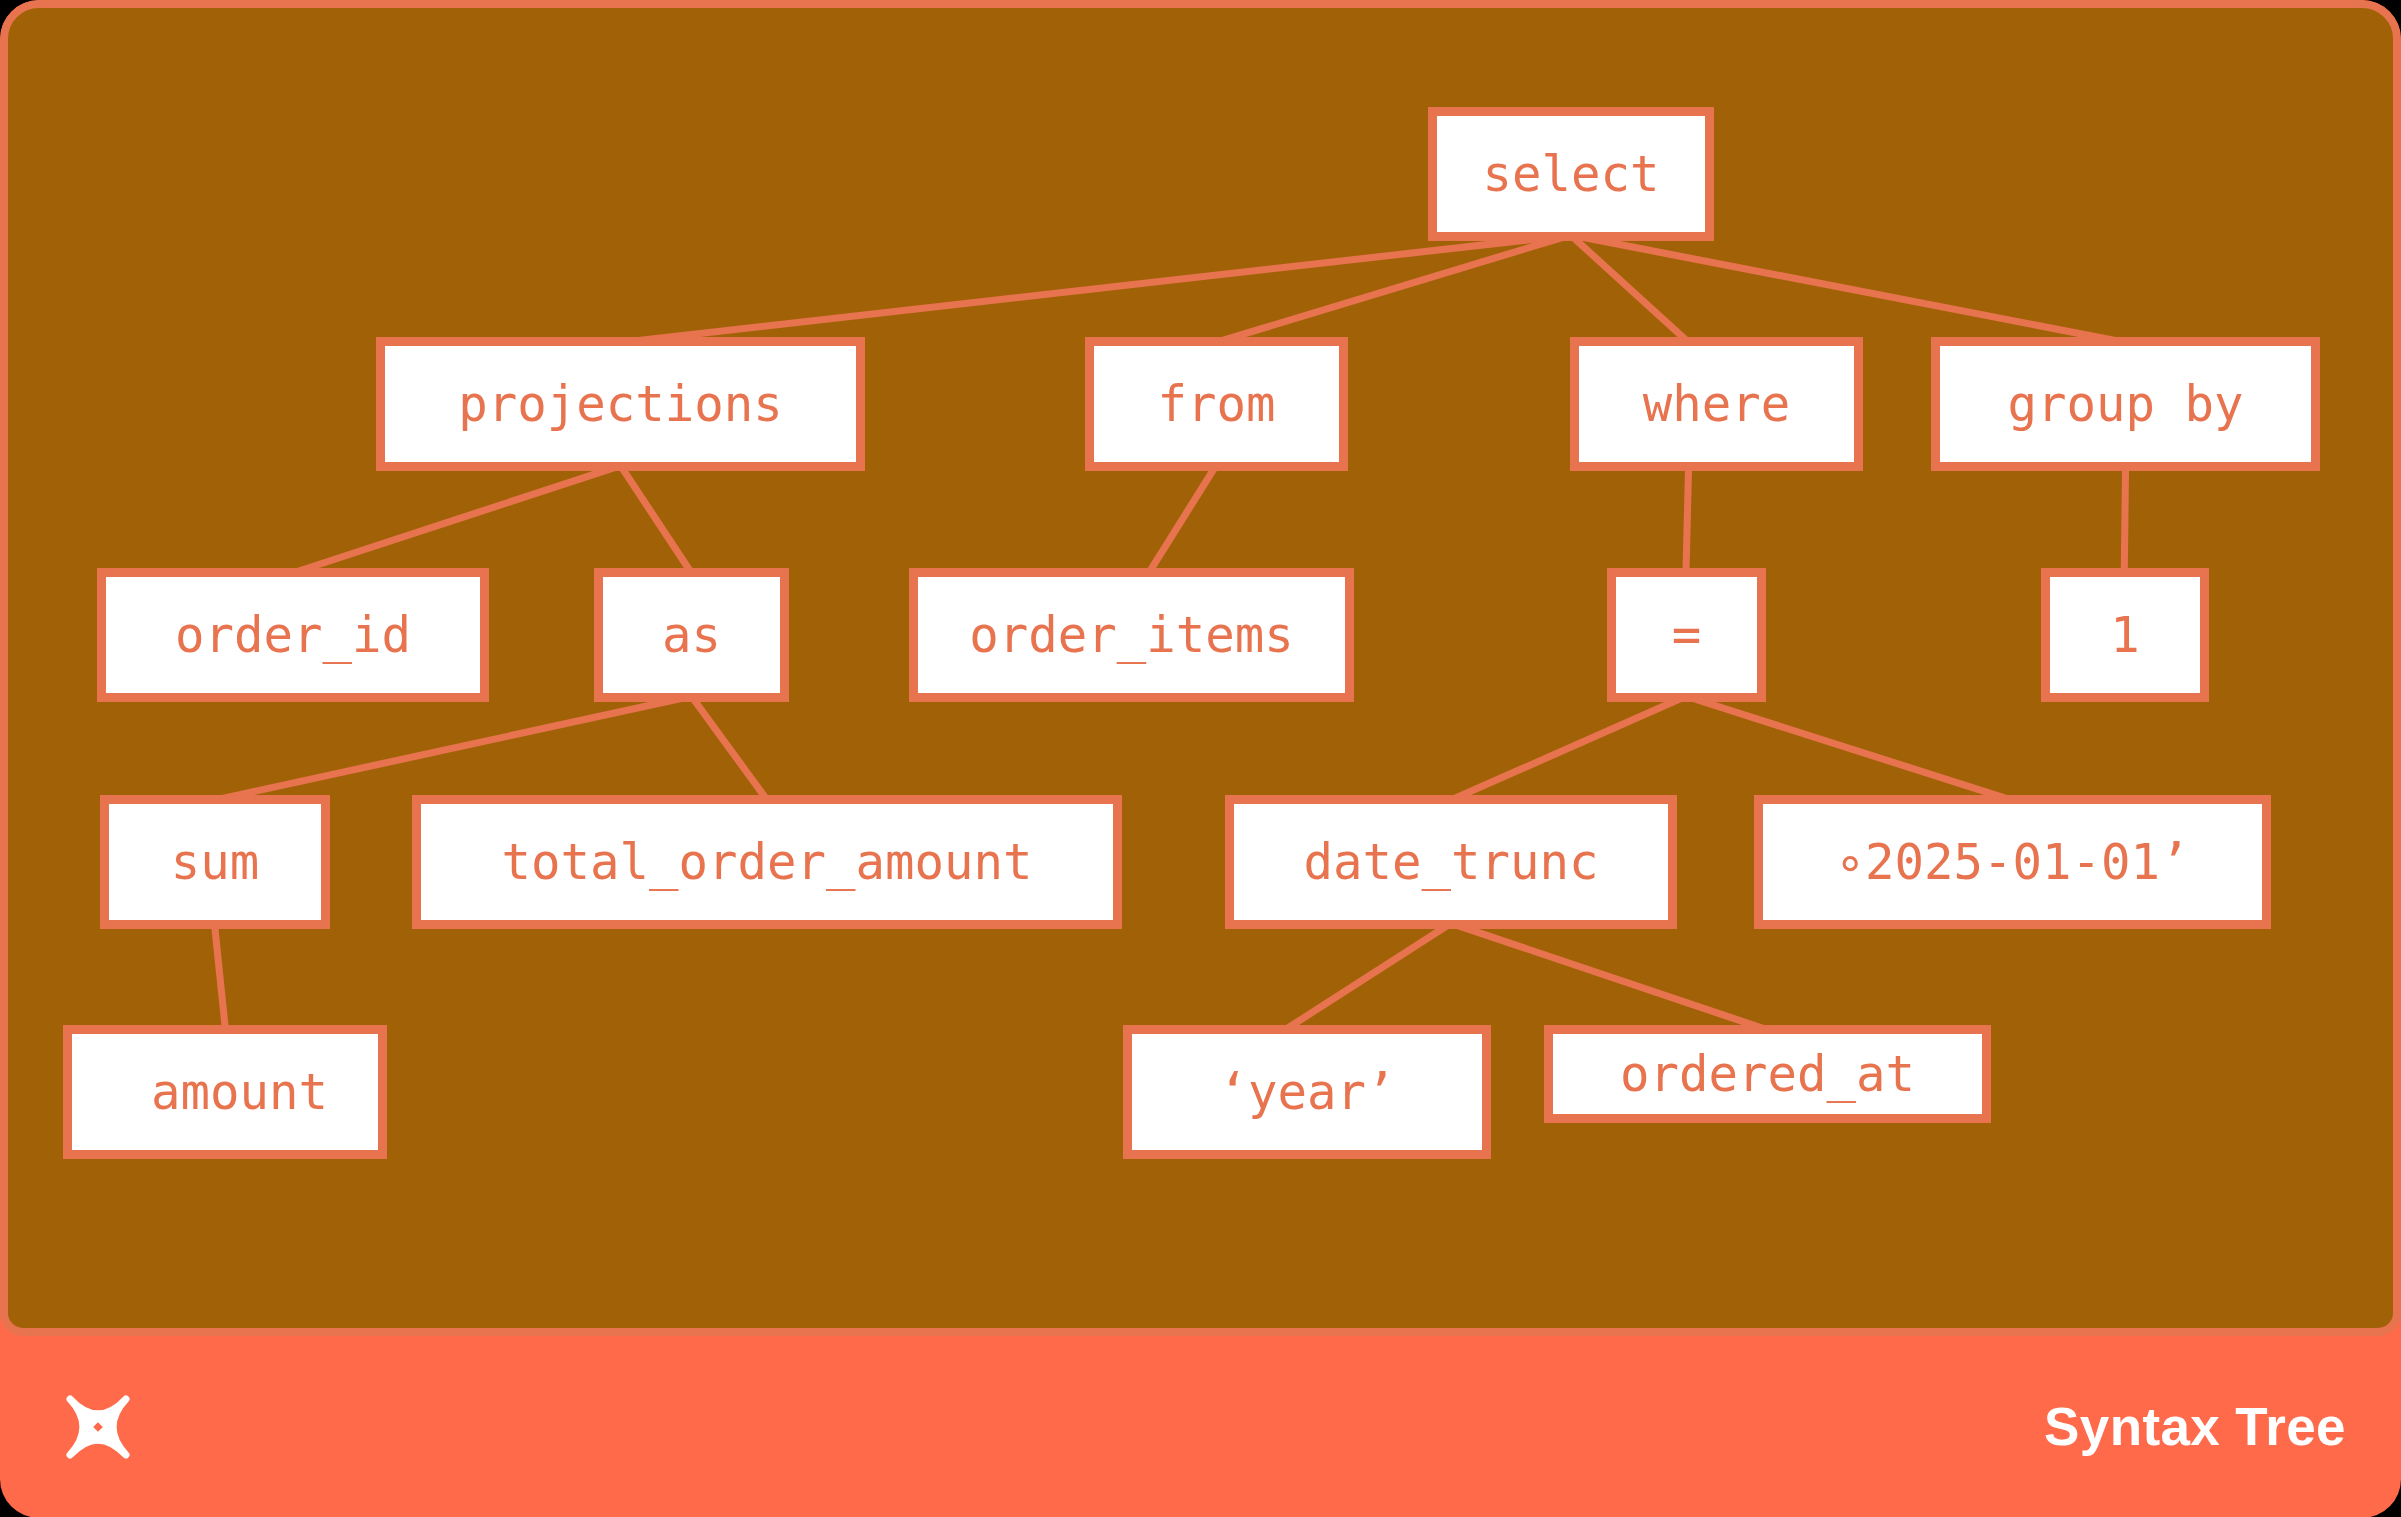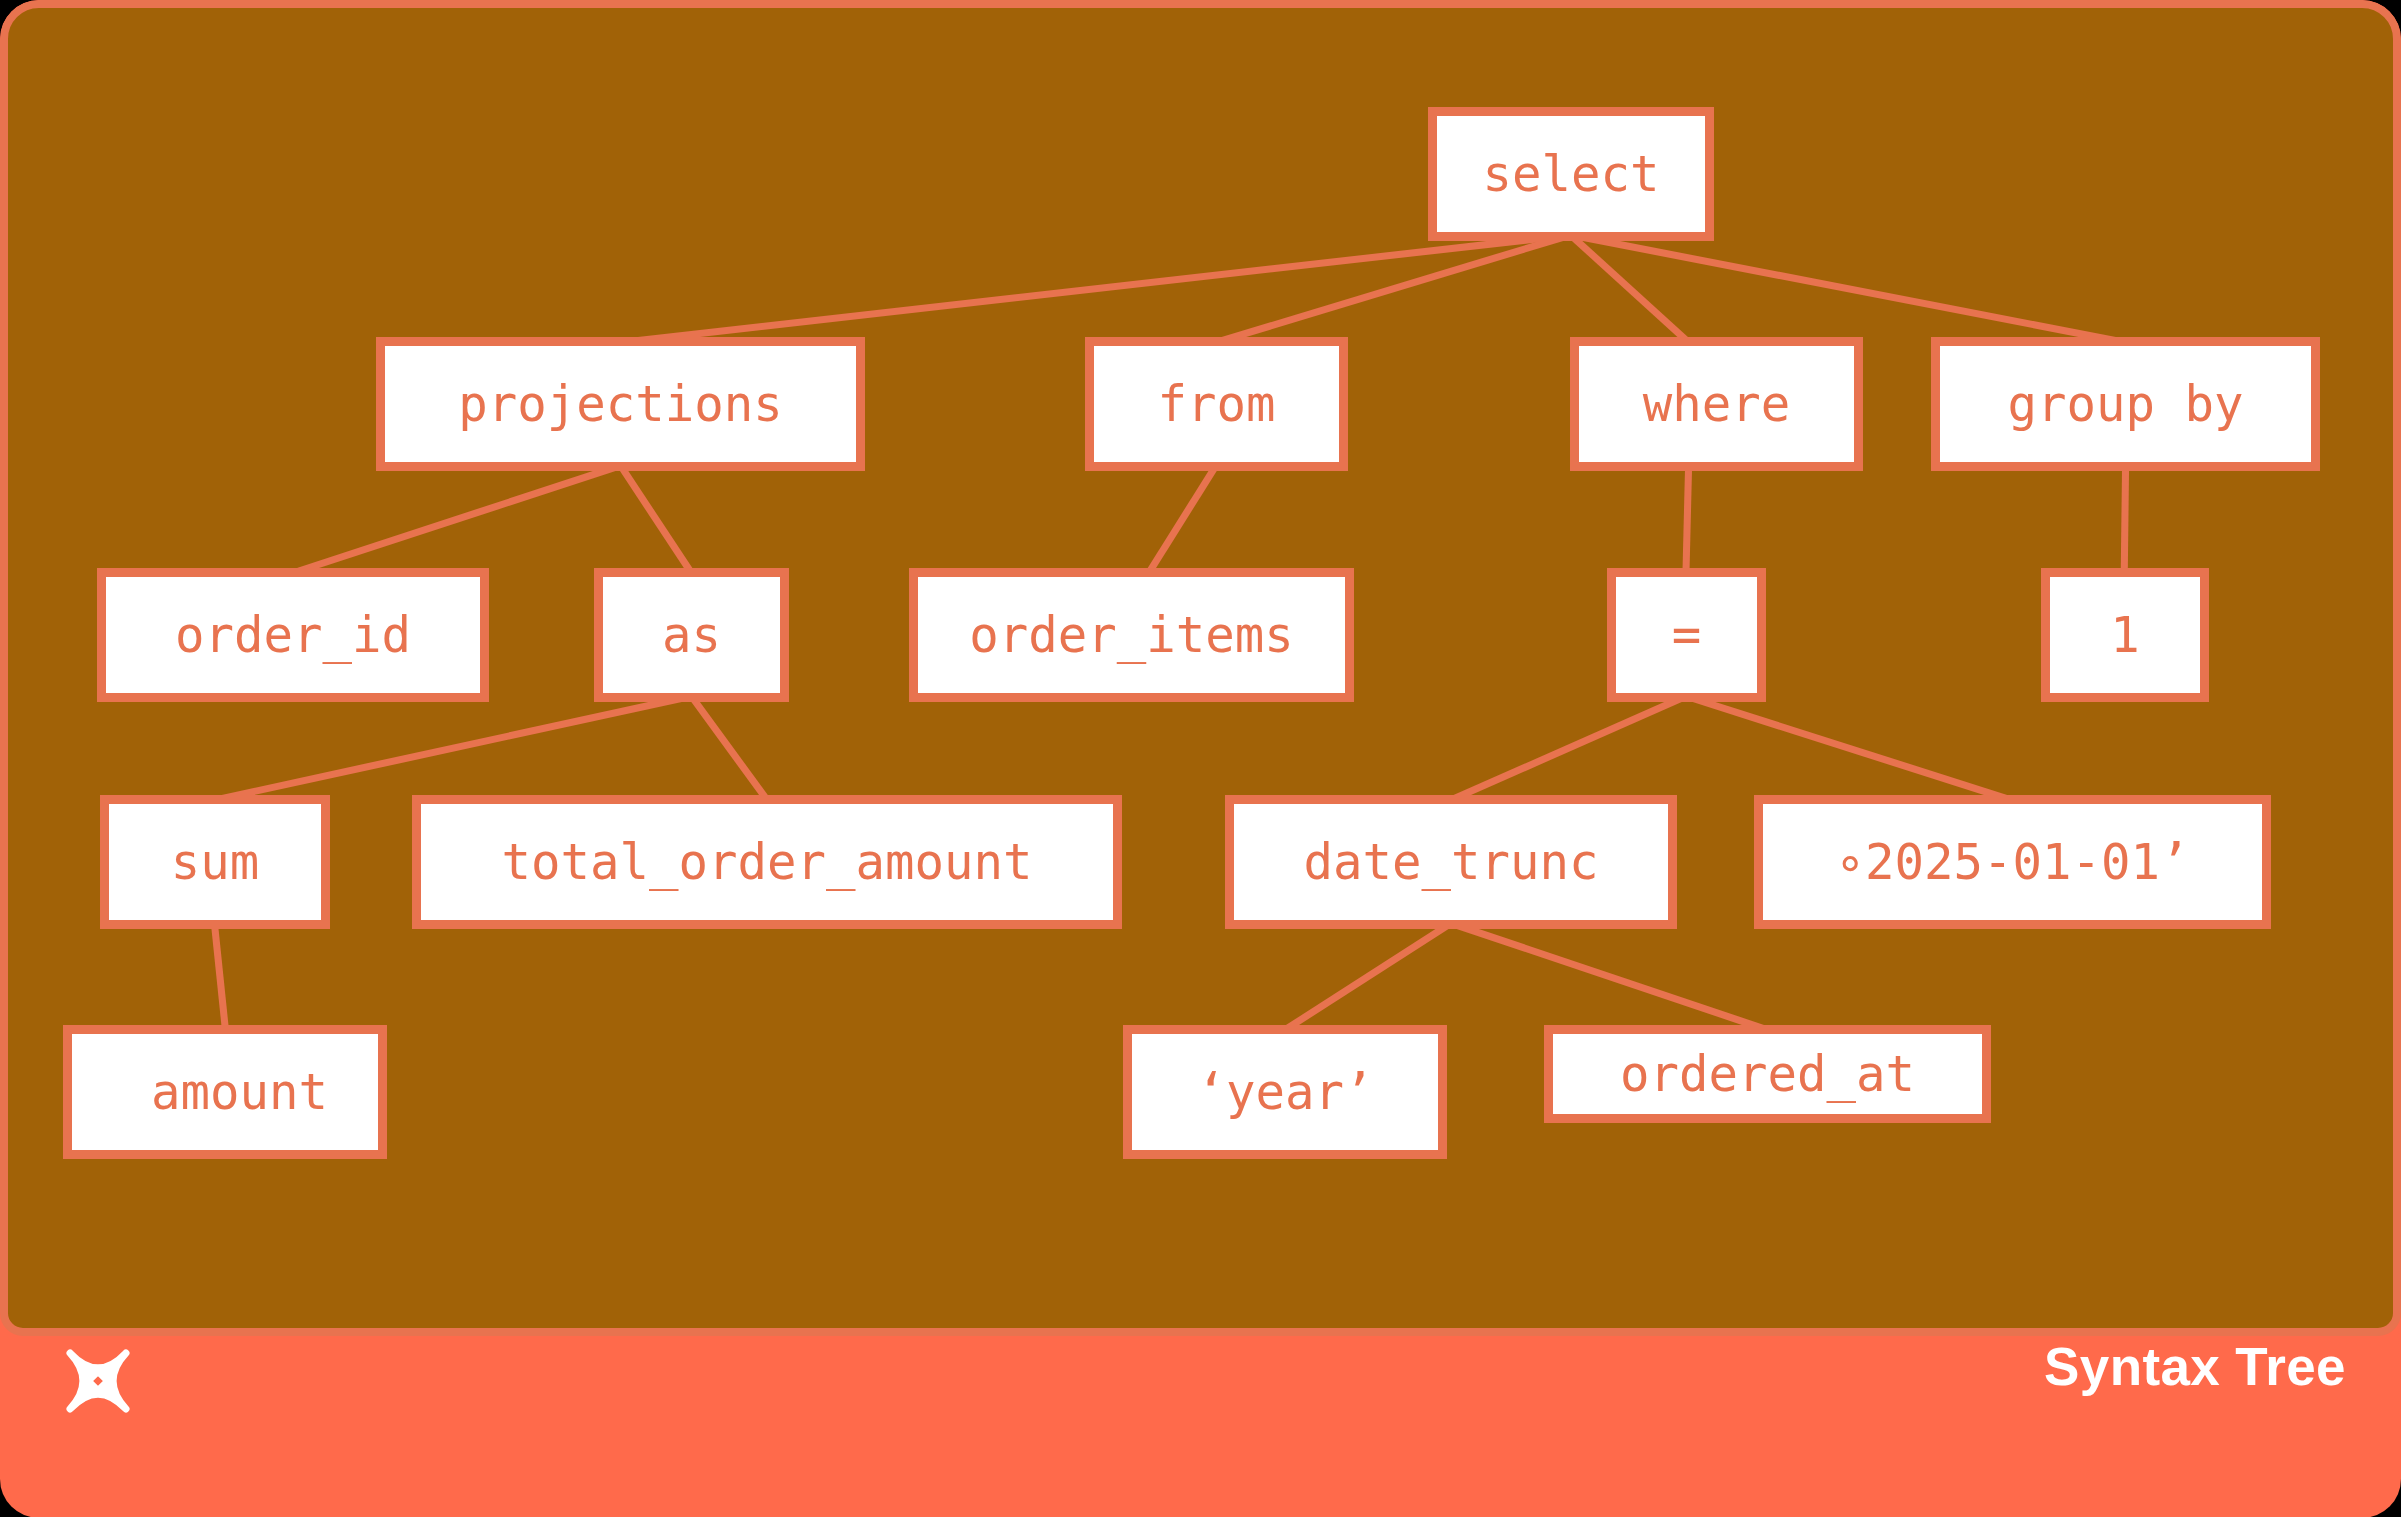--- a/index.html
+++ b/index.html
@@ -60,20 +60,21 @@
     color: #E8734F;
     white-space: nowrap;
   }
   .footer {
     position: absolute;
     left: 0;
     top: 1336px;
     width: 2401px;
     height: 181px;
     display: flex;
+    align-items: center;
     justify-content: space-between;
     padding: 0 55px 0 53px;
     box-sizing: border-box;
   }
   .logo {
     width: 90px;
     height: 90px;
     flex: 0 0 auto;
   }
   .footer-title {
@@ -118,21 +119,21 @@
           <div class="node" style="left: 89px; top: 560px; width: 392px; height: 134px;">order_id</div>
           <div class="node" style="left: 586px; top: 560px; width: 195px; height: 134px;">as</div>
           <div class="node" style="left: 901px; top: 560px; width: 445px; height: 134px;">order_items</div>
           <div class="node" style="left: 1599px; top: 560px; width: 159px; height: 134px;">=</div>
           <div class="node" style="left: 2033px; top: 560px; width: 168px; height: 134px;">1</div>
           <div class="node" style="left: 92px; top: 787px; width: 230px; height: 134px;">sum</div>
           <div class="node" style="left: 404px; top: 787px; width: 710px; height: 134px;">total_order_amount</div>
           <div class="node" style="left: 1217px; top: 787px; width: 452px; height: 134px;">date_trunc</div>
           <div class="node" style="left: 1746px; top: 787px; width: 517px; height: 134px;">∘2025-01-01’</div>
           <div class="node" style="left: 55px; top: 1017px; width: 324px; height: 134px; padding-left: 29px;">amount</div>
-          <div class="node" style="left: 1115px; top: 1017px; width: 324px; height: 134px;">‘year’</div>
+          <div class="node" style="left: 1115px; top: 1017px; width: 368px; height: 134px;">‘year’</div>
           <div class="node" style="left: 1536px; top: 1017px; width: 447px; height: 98px;">ordered_at</div>
         </div>
     </div>
 
     <div class="footer">
       <svg class="logo" viewBox="0 0 100 100">
         <path fill="#FFFFFF" stroke="#FFFFFF" stroke-width="8" stroke-linejoin="round" fill-rule="evenodd" d="M19,19 Q50,52 81,19 Q52,50 81,81 Q50,48 19,81 Q48,50 19,19 Z
                  M50,39 L61,50 L50,61 L39,50 Z"></path>
       </svg>
       <div class="footer-title">Syntax Tree</div>

